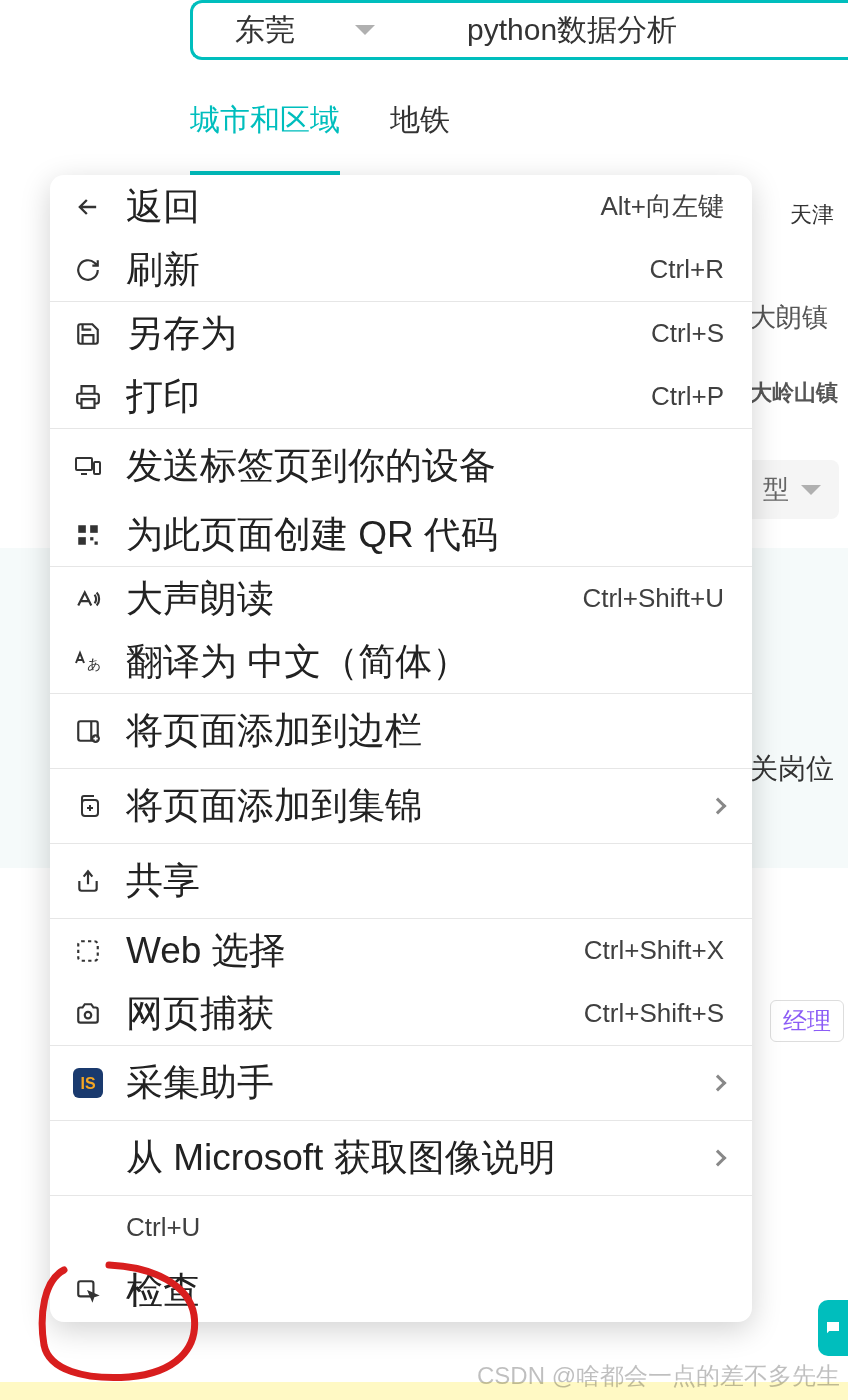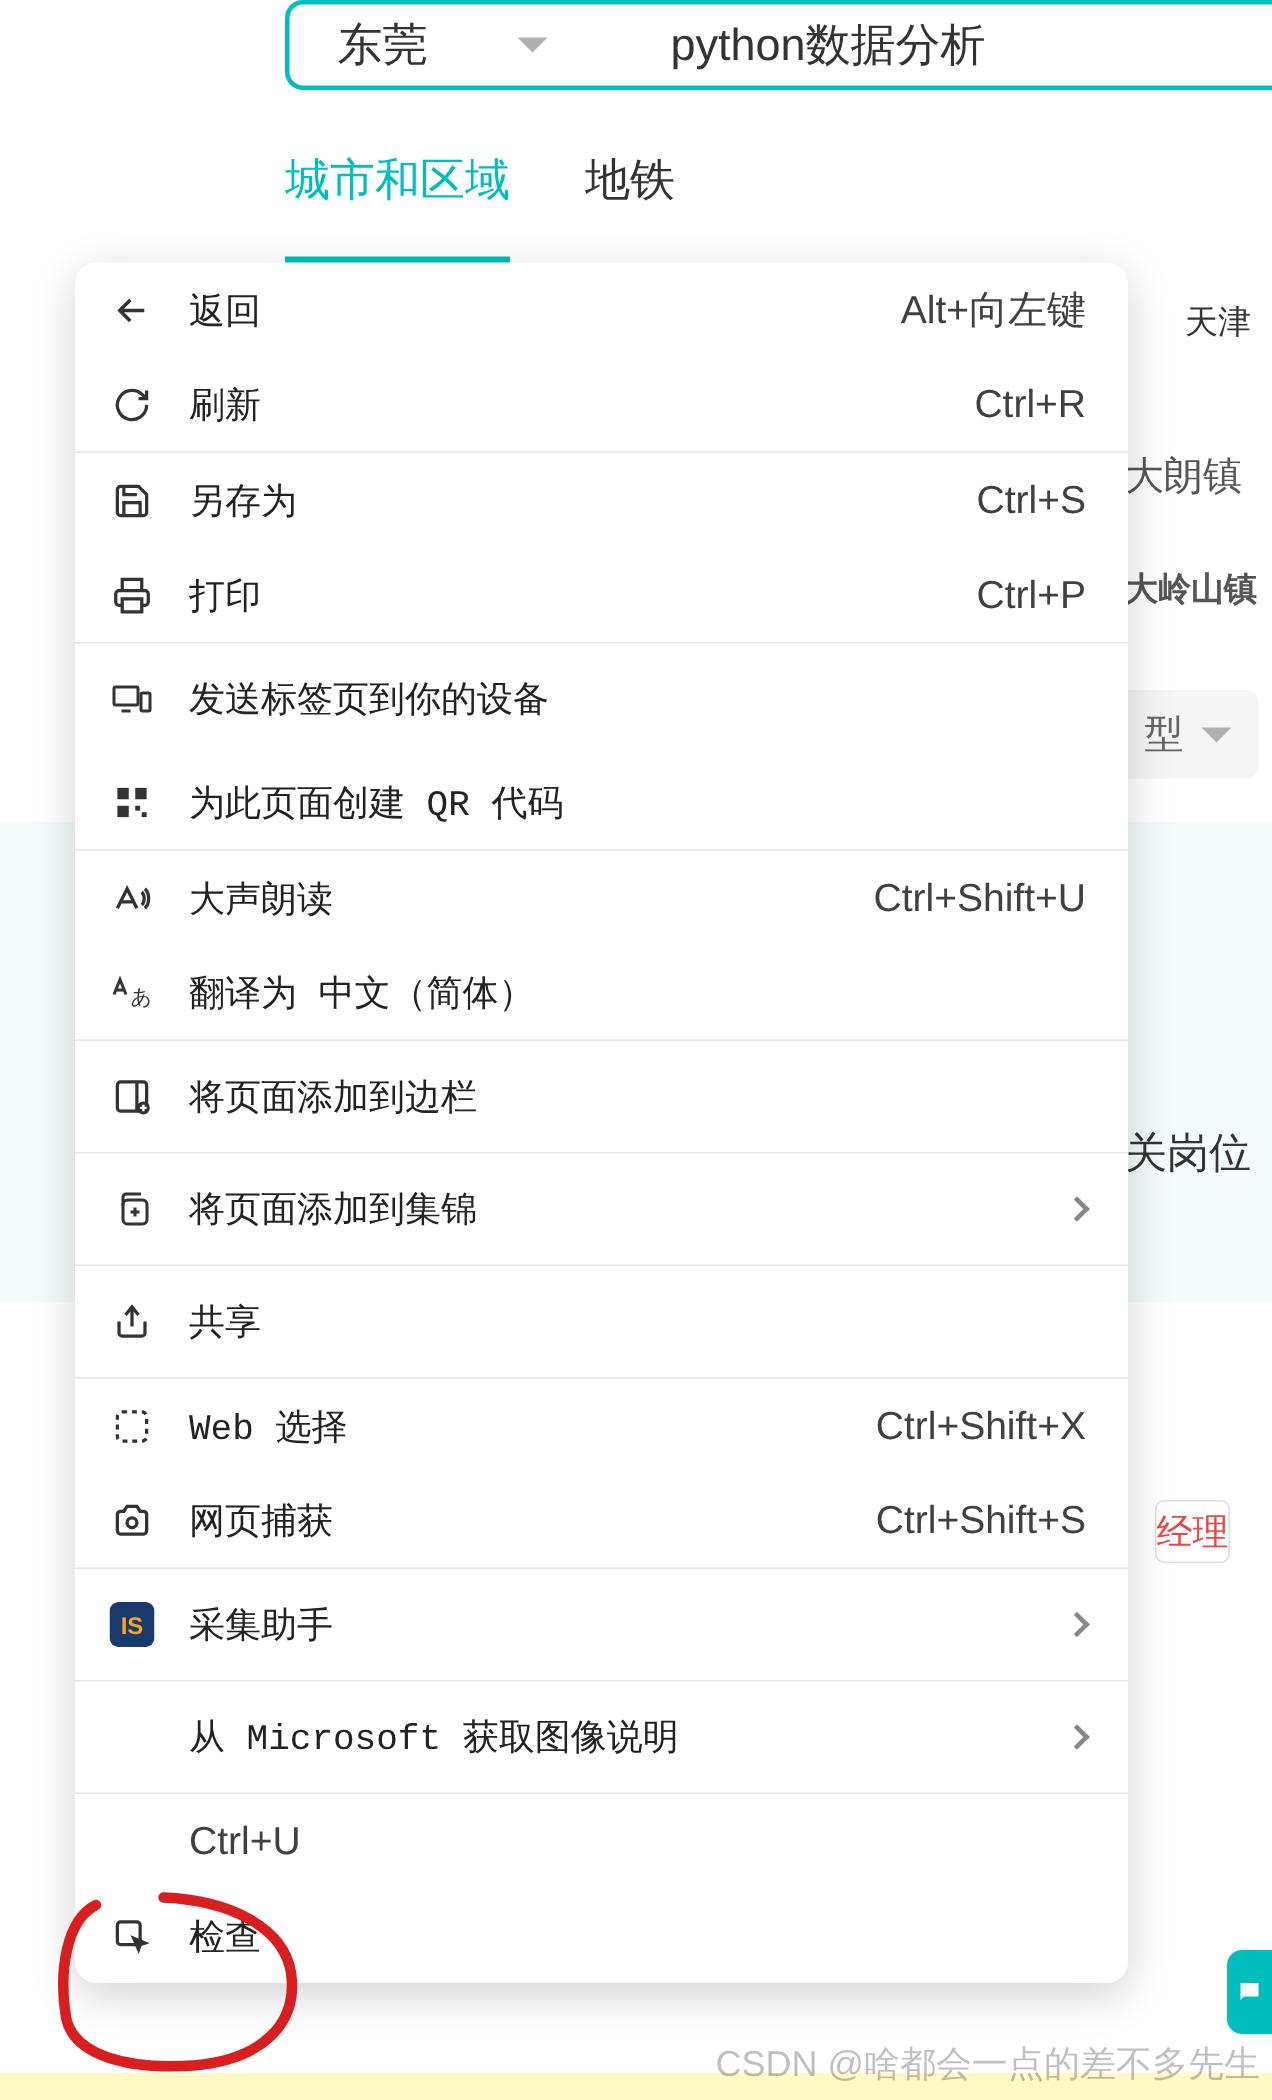--- a/index.html
+++ b/index.html
@@ -21,21 +21,21 @@
     border-right: none;
     border-top-left-radius: 12px;
     border-bottom-left-radius: 12px;
     display: flex;
     align-items: center;
     background: #fff;
   }
   .city-select {
     display: flex;
     align-items: center;
-    padding: 0 32px;
+    padding: 0 42px;
     font-size: 30px;
     color: #333;
     gap: 60px;
   }
   .chevron-down {
     width: 0; height: 0;
     border-left: 10px solid transparent;
     border-right: 10px solid transparent;
     border-top: 10px solid #b0b0b0;
   }
@@ -63,22 +63,22 @@
   .bg-city { position:absolute; top:200px; left:790px; font-size:22px; color:#333; }
   .bg-row1 { position:absolute; top:300px; left:750px; font-size:26px; color:#555; }
   .bg-row2 { position:absolute; top:378px; left:750px; font-size:22px; color:#555;font-weight:bold; }
   .bg-filter {
     position:absolute; top:460px; left:745px; font-size:26px; color:#666;
     background:#f5f5f5; border-radius:8px; padding:12px 18px; display:flex; align-items:center; gap:12px;
   }
   .bg-band { position:absolute; top:548px; left:0; right:0; height:320px; background:#f5fafa; }
   .bg-text1 { position:absolute; top:750px; left:750px; font-size:28px; color:#333; }
   .bg-tag {
-    position:absolute; top:1000px; left:770px; font-size:24px; color:#ef4444;
-    border:1px solid #ddd; border-radius:6px; padding:4px 0; background:#fff;
+    position:absolute; top:1000px; left:770px; font-size:24px; color:#8b5cf6;
+    border:1px solid #ddd; border-radius:6px; padding:4px 12px; background:#fff;
   }
   .watermark {
     position:absolute; bottom:8px; right:8px; font-size:24px; color:rgba(0,0,0,0.25);
   }
   .yellow-bar { position:absolute; bottom:0; left:0; right:0; height:18px; background:#fff9c4; }
 
   .context-menu {
     position: absolute;
     top: 175px;
     left: 50px;
@@ -98,21 +98,21 @@
   .menu-icon {
     width: 32px;
     height: 32px;
     display: flex;
     align-items: center;
     justify-content: center;
     margin-right: 22px;
     flex-shrink: 0;
   }
   .menu-icon.blank { visibility: hidden; }
-  .menu-label { flex: 1; font-size: 24px; color: #222; font-family: Liberation Mono, monospace; }
+  .menu-label { flex: 1; font-size: 37px; color: #222; }
   .menu-shortcut { font-size: 26px; color: #404040; }
   .menu-chevron {
     width: 12px; height: 12px;
     border-top: 3px solid #888;
     border-right: 3px solid #888;
     transform: rotate(45deg);
   }
   .sep { height: 1px; background: #e6e6e6; margin: 0; }
 
   .highlight-circle {

